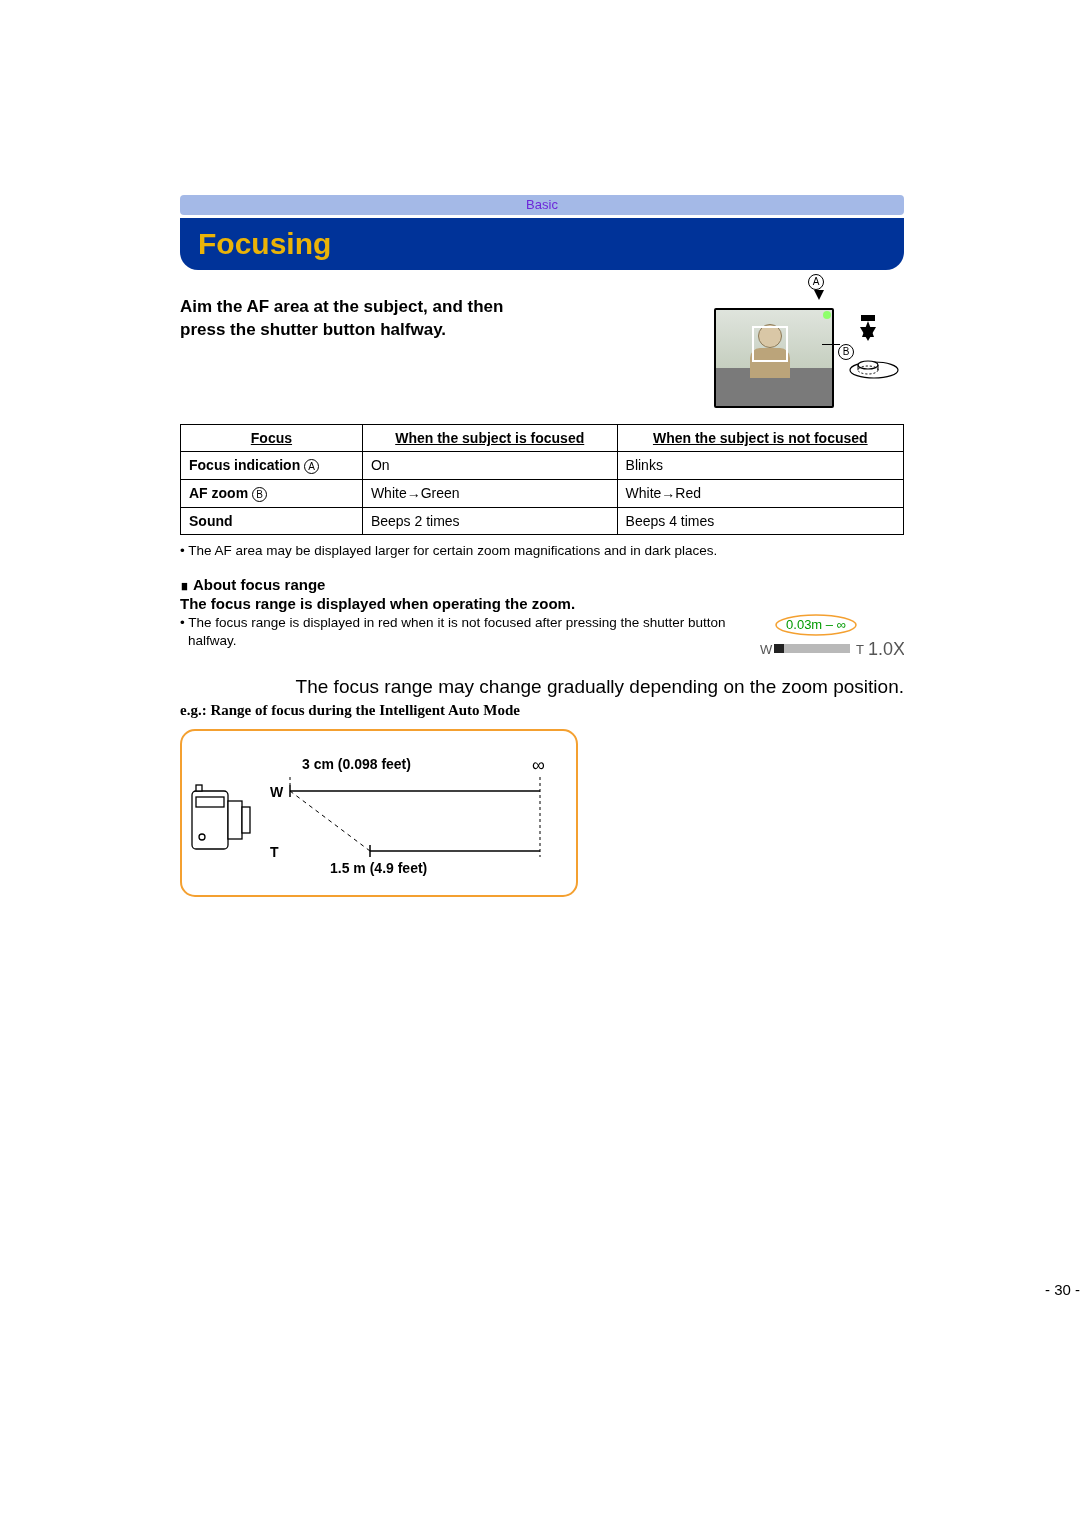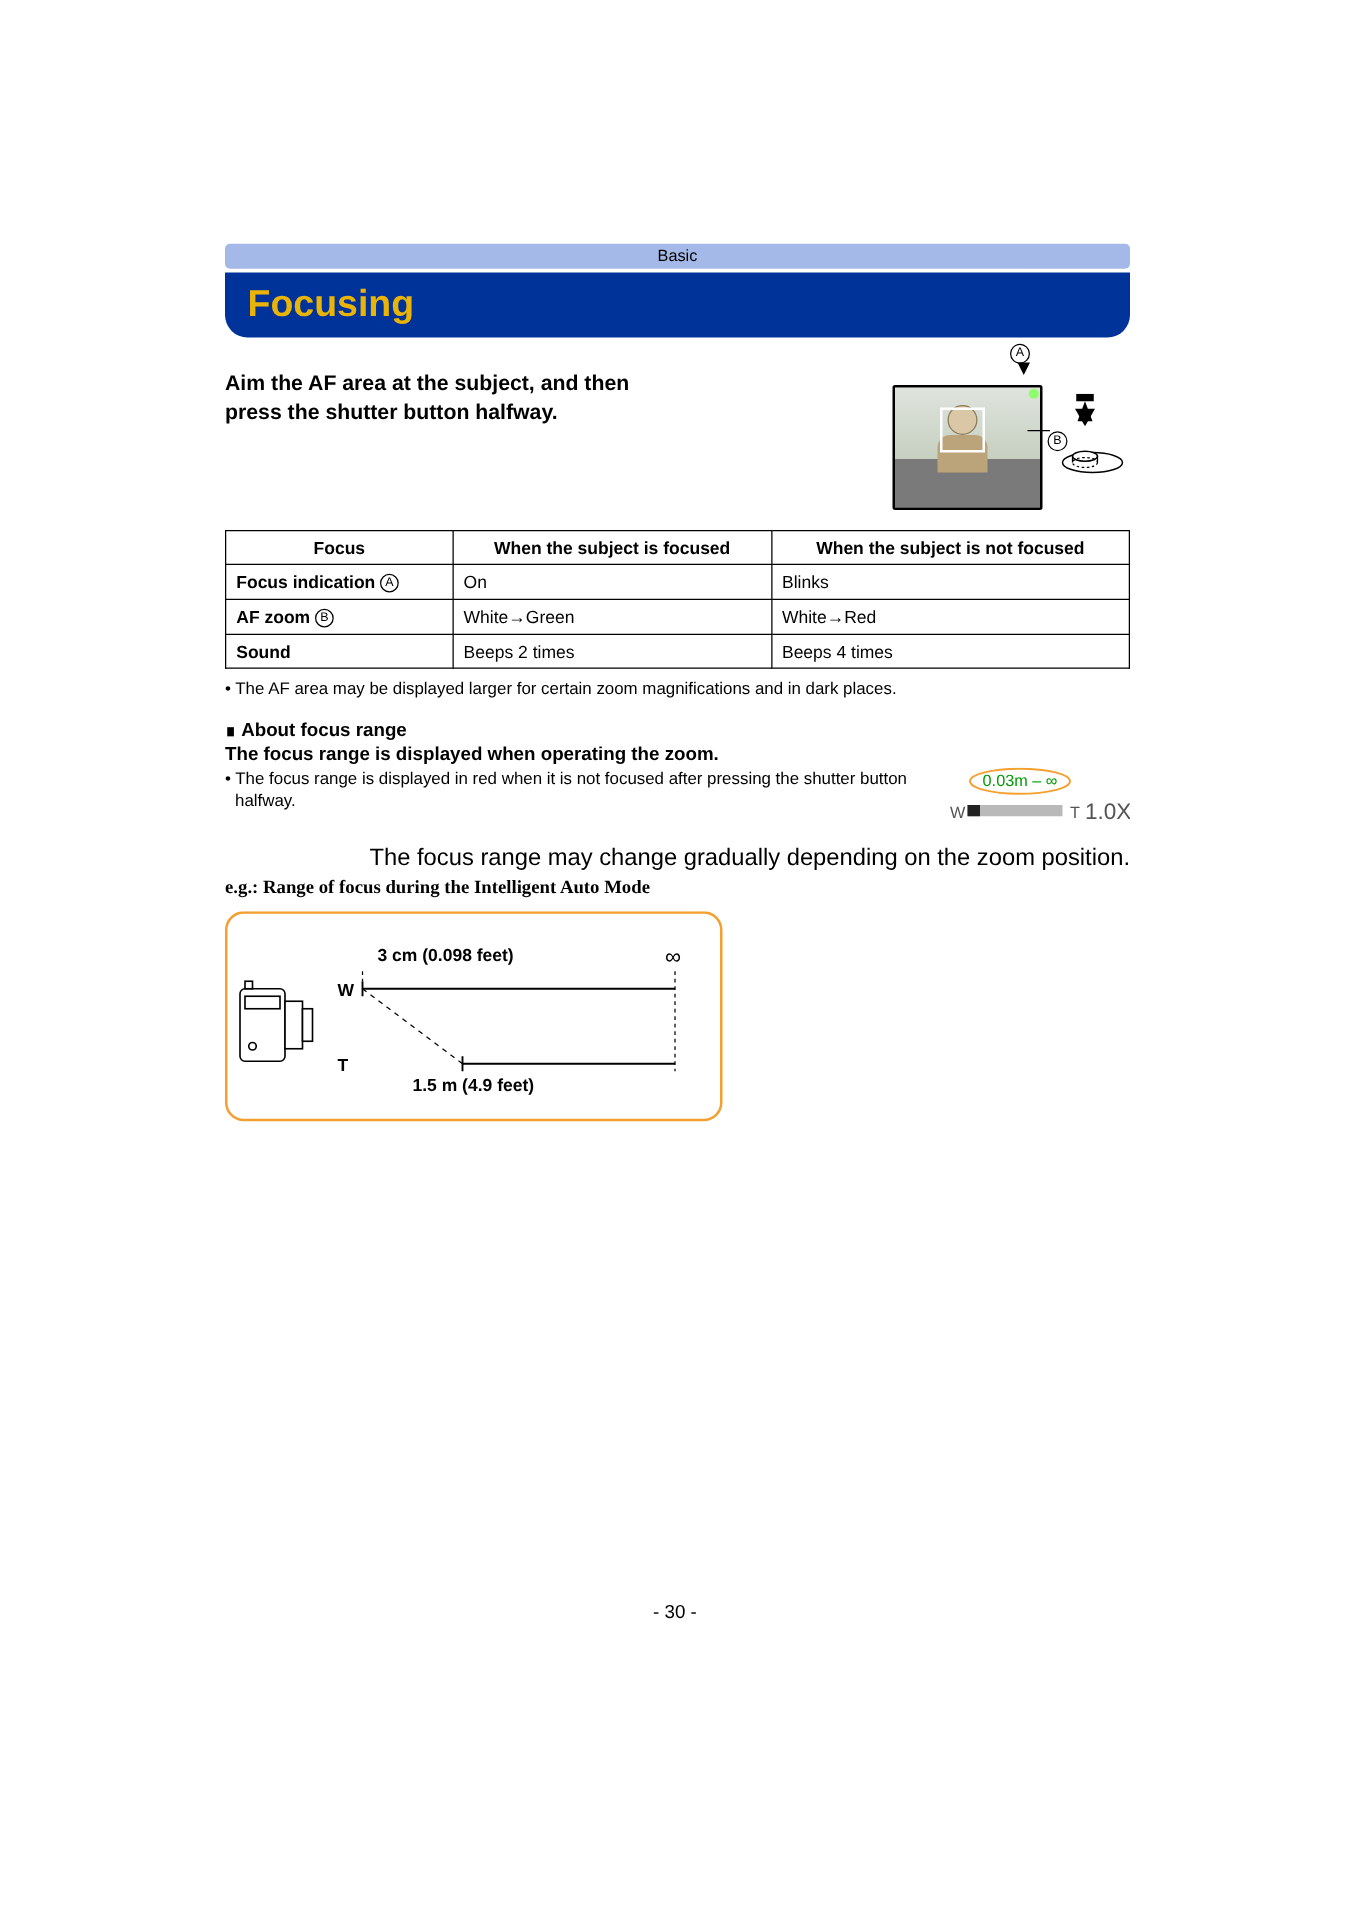--- a/index.html
+++ b/index.html
@@ -17,21 +17,21 @@
     box-sizing: border-box;
     padding: 195px 176px 0 180px;
   }
   .header-band {
     background: #a4b9e7;
     border-radius: 4px;
     height: 20px;
     line-height: 20px;
     text-align: center;
     font-size: 13px;
-    color: #000000;
+    color: #6d28d9;
     margin-bottom: 3px;
   }
   .title-band {
     background: #003399;
     color: #eab308;
     height: 52px;
     border-radius: 0 0 18px 18px;
     padding-left: 18px;
     font-size: 30px;
     font-weight: bold;
@@ -146,20 +146,21 @@
   }
   table.focus th, table.focus td {
     border: 1px solid #000;
     padding: 5px 8px;
     text-align: left;
     vertical-align: middle;
   }
   table.focus th {
     text-align: center;
     font-weight: bold;
+    text-decoration: underline;
   }
   table.focus td.rowhead { font-weight: bold; }
   .circled {
     display: inline-block;
     width: 13px; height: 13px;
     border: 1px solid #000;
     border-radius: 50%;
     font-size: 10px;
     line-height: 13px;
     text-align: center;
@@ -216,21 +217,21 @@
   }
 
   .range-diagram {
     width: 400px;
   }
 
   .page-number {
     position: absolute;
     left: 0; right: 0;
     bottom: 228px;
-    text-align: center;
+    text-align: right;
     font-size: 15px;
   }
 </style>
 </head>
 <body>
 
 <div class="page">
 
   <div class="header-band">Basic</div>
 

